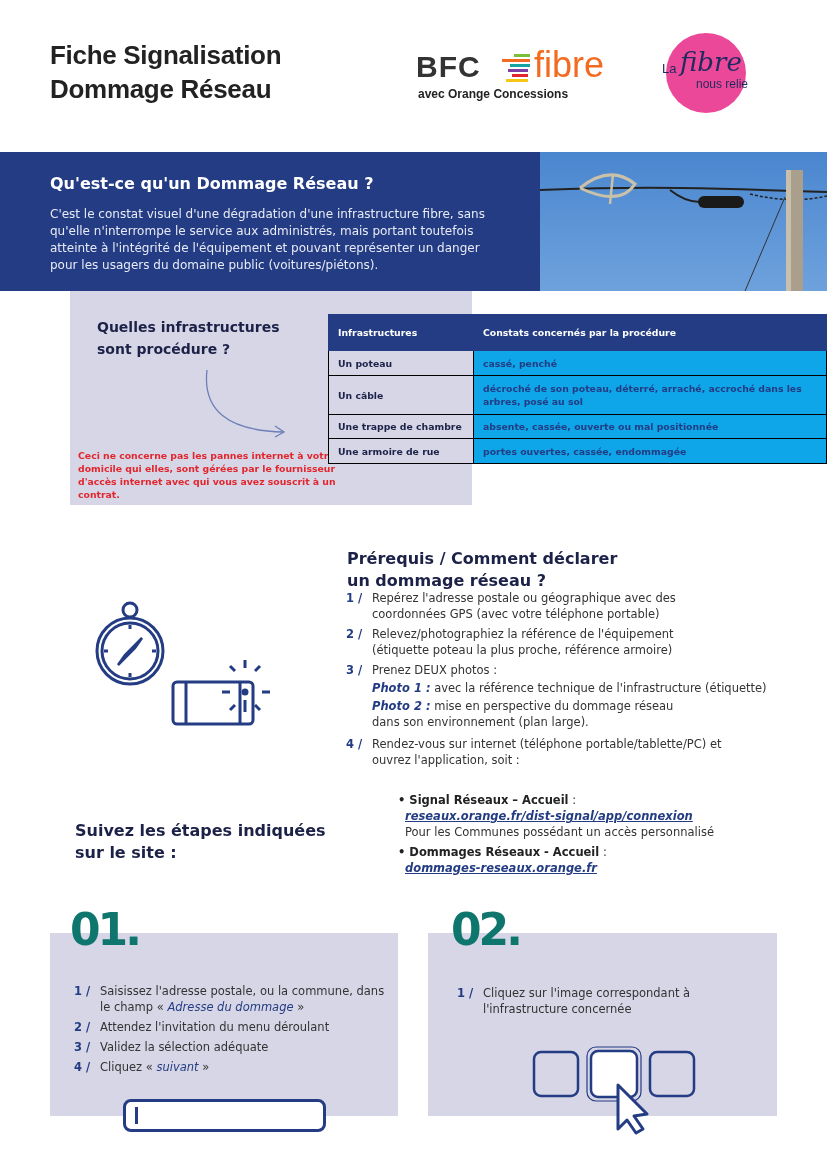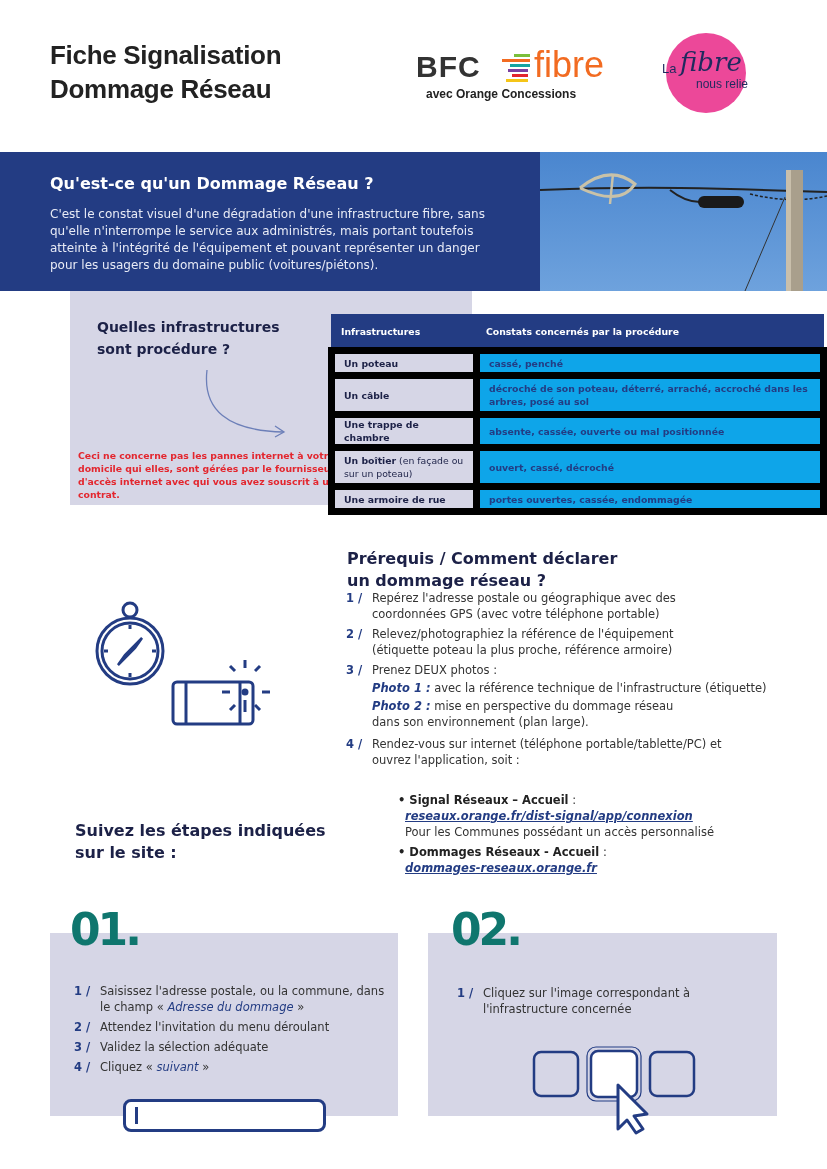--- a/index.html
+++ b/index.html
@@ -7,42 +7,42 @@
   body { position: relative; font-family: "DejaVu Sans", sans-serif; color: #2b2b2b; }
   .abs { position: absolute; }
 
   
   .doc-title { left: 50px; top: 38px; font-family: "Liberation Sans", sans-serif; font-weight: bold; font-size: 26px; line-height: 34px; color: #222; letter-spacing: -0.3px; }
   .bfc-logo { left: 416px; top: 50px; width: 205px; height: 55px; }
   .bfc-text { font-family: "Liberation Sans", sans-serif; font-weight: bold; font-size: 30px; color: #333; position: absolute; left: 0; top: 0; letter-spacing: 1px; }
   .bfc-stripes { position: absolute; left: 86px; top: 4px; width: 30px; height: 28px; }
   .bfc-stripes span { position: absolute; height: 3px; display: block; }
   .bfc-fibre { position: absolute; left: 118px; top: -6px; font-family: "Liberation Sans", sans-serif; font-size: 36px; color: #f26b21; }
-  .bfc-sub { position: absolute; left: 2px; top: 37px; font-family: "Liberation Sans", sans-serif; font-weight: bold; font-size: 12px; color: #222; white-space: nowrap; margin-left: 8px; }
+  .bfc-sub { position: absolute; left: 2px; top: 37px; font-family: "Liberation Sans", sans-serif; font-weight: bold; font-size: 12px; color: #222; white-space: nowrap; }
   .fibre-badge { left: 666px; top: 33px; width: 80px; height: 80px; border-radius: 50%; background: #ec4899; }
   .fibre-badge .la { position: absolute; left: -4px; top: 28px; font-family: "Liberation Sans", sans-serif; font-size: 13px; color: #1f2a5e; }
   .fibre-badge .fibre-word { position: absolute; left: 14px; top: 14px; font-family: "DejaVu Serif", serif; font-style: italic; font-size: 26px; color: #1f2a5e; }
   .fibre-badge .relie { position: absolute; left: 30px; top: 44px; font-family: "Liberation Sans", sans-serif; font-size: 12px; color: #1f2a5e; white-space: nowrap; }
 
   
   .blue-band { left: 0; top: 152px; width: 540px; height: 139px; background: #233c83; }
   .band-title { left: 50px; top: 174px; font-size: 16px; font-weight: bold; color: #fff; }
   .band-text { left: 50px; top: 206px; width: 460px; font-size: 12px; line-height: 17px; color: #e8ebf6; }
   .photo { left: 540px; top: 152px; width: 287px; height: 139px; background: linear-gradient(#4a86cf, #6ea2dd); overflow: hidden; }
 
   
   .infra-panel { left: 70px; top: 291px; width: 402px; height: 214px; background: #d6d6e6; }
   .infra-title { left: 97px; top: 316px; font-size: 14px; font-weight: bold; line-height: 22px; color: #1c2147; }
   .infra-arrow { left: 195px; top: 368px; width: 100px; height: 70px; }
   .infra-note { left: 78px; top: 449px; width: 260px; font-size: 9.3px; font-weight: bold; line-height: 13px; color: #e3262e; }
 
   .infra-table { left: 328px; top: 314px; width: 499px; border-collapse: collapse; font-size: 9.3px; }
   .infra-table th { background: #233c83; color: #fff; text-align: left; font-weight: bold; padding: 0 9px; height: 36px; border: 1px solid #233c83; }
   .infra-table th + th { border-left: 1px solid #fff; }
-  .infra-table td { border: 7px solid #000000; padding: 0 9px; vertical-align: middle; line-height: 13px; }
+  .infra-table td { border: 1px solid #000000; padding: 0 9px; vertical-align: middle; line-height: 13px; }
   .infra-table td.c1 { width: 145px; background: #d6d6e6; color: #1c2147; font-weight: bold; }
   .infra-table td.c2 { background: #0ea5e9; color: #233c83; font-weight: bold; }
   .infra-table td .light { font-weight: normal; }
 
   
   .icons { left: 90px; top: 600px; width: 180px; height: 140px; }
   .prereq-title { left: 347px; top: 535px; font-size: 16px; font-weight: bold; line-height: 22px; color: #1c2147; margin-top: 13px; }
   .steps { left: 346px; top: 590px; width: 460px; font-size: 11.5px; line-height: 16px; color: #333; }
   .step { position: relative; padding-left: 26px; margin-bottom: 4px; }
   .step .num { position: absolute; left: 0; top: 0; color: #233c83; font-weight: bold; }
@@ -139,24 +139,20 @@
       <td class="c1"><span>Un poteau</span></td>
       <td class="c2">cassé, penché</td>
     </tr>
     <tr style="height:39px">
       <td class="c1"><span>Un câble</span></td>
       <td class="c2">décroché de son poteau, déterré, arraché, accroché dans les arbres, posé au sol</td>
     </tr>
     <tr style="height:24px">
       <td class="c1"><span>Une trappe de chambre</span></td>
       <td class="c2">absente, cassée, ouverte ou mal positionnée</td>
-    </tr>
-    <tr style="height:39px">
-      <td class="c1"><span>Un boîtier</span><span class="light"> (en façade ou sur un poteau)</span></td>
-      <td class="c2">ouvert, cassé, décroché</td>
     </tr>
     <tr style="height:25px">
       <td class="c1"><span>Une armoire de rue</span></td>
       <td class="c2">portes ouvertes, cassée, endommagée</td>
     </tr>
   </tbody>
 </table>
 
 <svg class="abs icons" viewBox="0 0 180 140">
   <g stroke="#233c83" stroke-width="3" fill="none">

